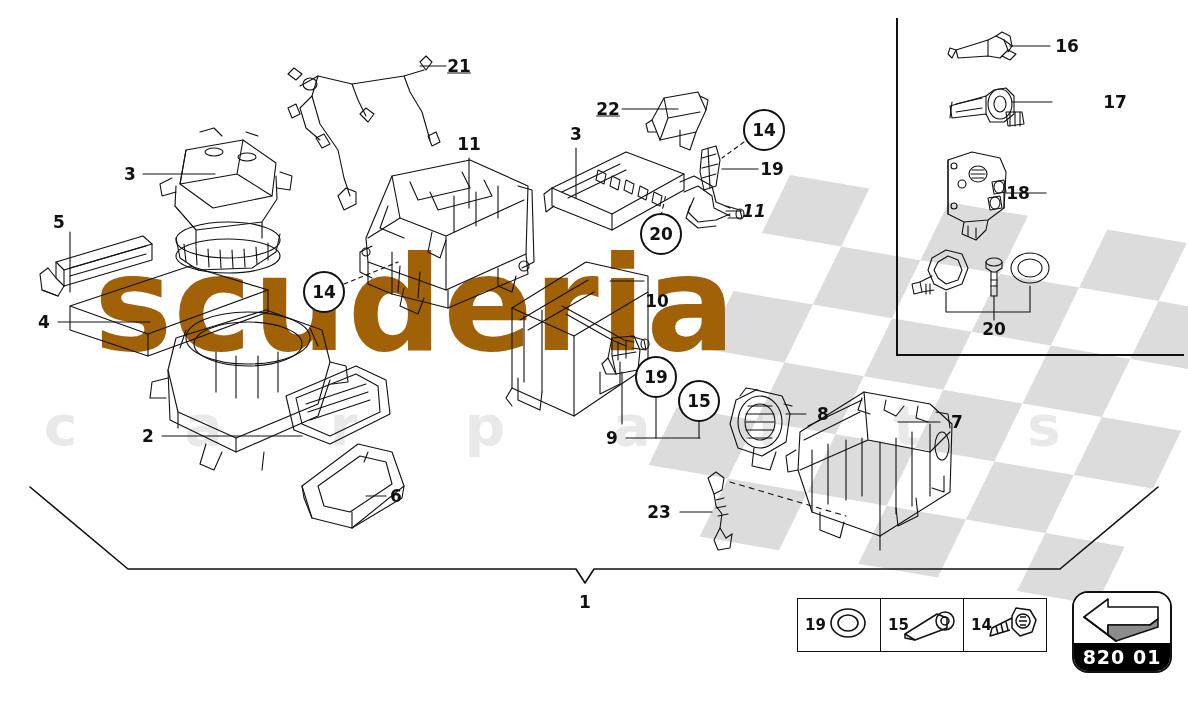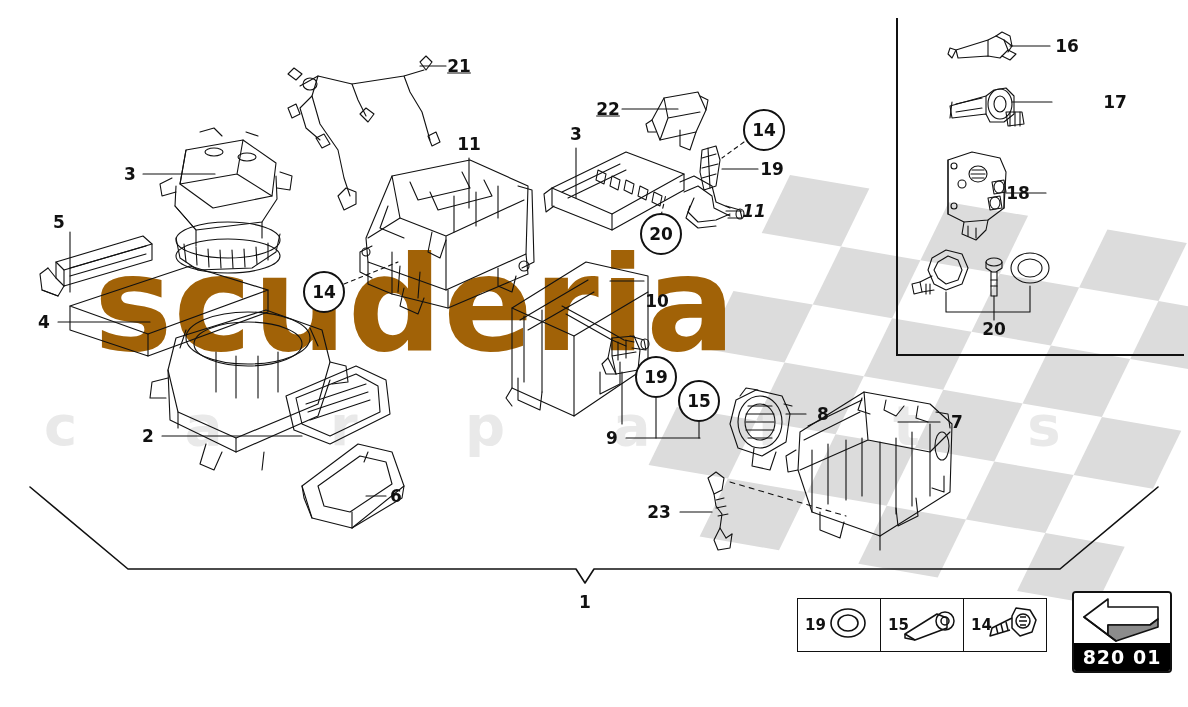--- a/index.html
+++ b/index.html
@@ -49,21 +49,21 @@
   #legend .cell{flex:1;border-right:1.5px solid #111;position:relative;
                 display:flex;align-items:center;box-sizing:border-box;}
   #legend .cell:last-child{border-right:none;}
   #legend .cnum{font-family:"DejaVu Sans",sans-serif;font-weight:700;
                 font-size:15px;margin-left:7px;color:#111;}
   #legend .cico{position:absolute;right:4px;top:50%;
                 transform:translateY(-50%);}
 
   
   #badge{position:absolute;z-index:7;left:1072px;top:591px;
-         width:100px;height:82px;border:2px solid #111;border-radius:4px;
+         width:100px;height:82px;border:2px solid #111;border-radius:16px;
          background:#fff;overflow:hidden;box-sizing:border-box;}
   #badge .top{height:50px;position:relative;background:#fff;}
   #badge .bot{height:28px;background:#000;color:#fff;
               font-family:"DejaVu Sans",sans-serif;font-weight:700;
               font-size:19px;display:flex;align-items:center;
               justify-content:center;letter-spacing:1px;}
 </style>
 </head>
 <body>
 

